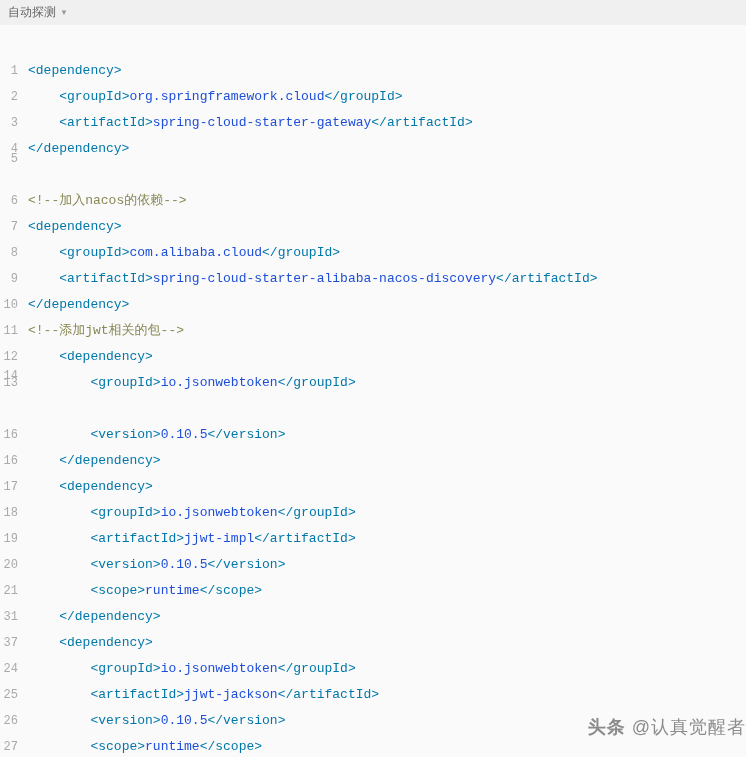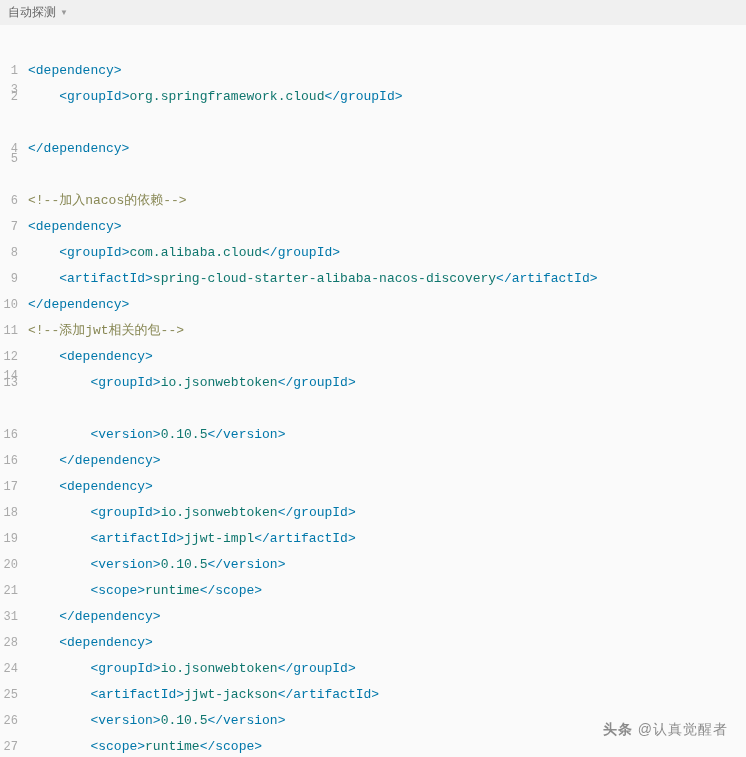--- a/index.html
+++ b/index.html
@@ -41,28 +41,28 @@
       font-size: 12px;
       user-select: none;
       flex-shrink: 0;
     }
     .line-content {
       white-space: pre;
       font-size: 13px;
       margin-top: 33px;
     }
     .tag { color: #0077aa; }
-    .text { color: #0f766e; }
+    .text { color: #1d4ed8; }
     .comment { color: #888855; }
     .watermark {
       position: fixed;
-      right: 18px;
+      right: 0;
       bottom: 18px;
       font-family: "Microsoft YaHei", sans-serif;
-      font-size: 14px;
+      font-size: 18px;
       color: rgba(80,80,80,0.65);
       letter-spacing: 1px;
     }
     .wm-strong { font-weight: bold; }
   </style>
 </head>
 <body>
 
 <div class="header">
   <span>自动探测</span>
@@ -73,20 +73,21 @@
     <div class="code-line">
       <span class="line-number">1</span>
       <span class="line-content"><span class="tag">&lt;dependency&gt;</span></span>
     </div>
     <div class="code-line">
       <span class="line-number">2</span>
       <span class="line-content">    <span class="tag">&lt;groupId&gt;</span><span class="text">org.springframework.cloud</span><span class="tag">&lt;/groupId&gt;</span></span>
     </div>
     <div class="code-line">
       <span class="line-number">3</span>
+      <span class="line-content">    <span class="tag">&lt;artifactId&gt;</span><span class="text">spring-cloud-starter-gateway</span><span class="tag">&lt;/artifactId&gt;</span></span>
     </div>
     <div class="code-line">
       <span class="line-number">4</span>
       <span class="line-content"><span class="tag">&lt;/dependency&gt;</span></span>
     </div>
     <div class="code-line">
       <span class="line-number">5</span>
       <span class="line-content"></span>
     </div>
     <div class="code-line">
@@ -150,21 +151,21 @@
     </div>
     <div class="code-line">
       <span class="line-number">21</span>
       <span class="line-content">        <span class="tag">&lt;scope&gt;</span><span class="text">runtime</span><span class="tag">&lt;/scope&gt;</span></span>
     </div>
     <div class="code-line">
       <span class="line-number">31</span>
       <span class="line-content">    <span class="tag">&lt;/dependency&gt;</span></span>
     </div>
     <div class="code-line">
-      <span class="line-number">28</span>
+      <span class="line-number">37</span>
       <span class="line-content">    <span class="tag">&lt;dependency&gt;</span></span>
     </div>
     <div class="code-line">
       <span class="line-number">24</span>
       <span class="line-content">        <span class="tag">&lt;groupId&gt;</span><span class="text">io.jsonwebtoken</span><span class="tag">&lt;/groupId&gt;</span></span>
     </div>
     <div class="code-line">
       <span class="line-number">25</span>
       <span class="line-content">        <span class="tag">&lt;artifactId&gt;</span><span class="text">jjwt-jackson</span><span class="tag">&lt;/artifactId&gt;</span></span>
     </div>

